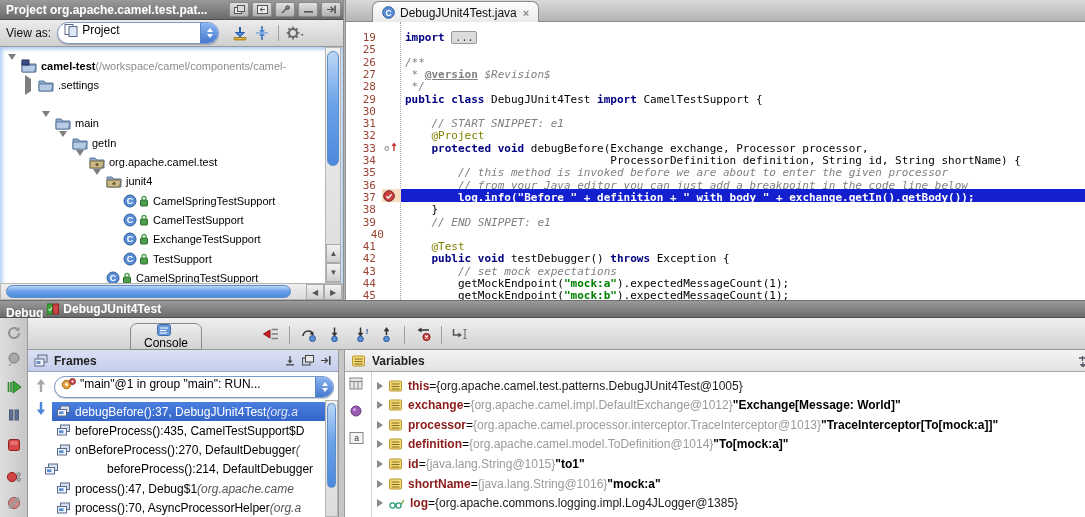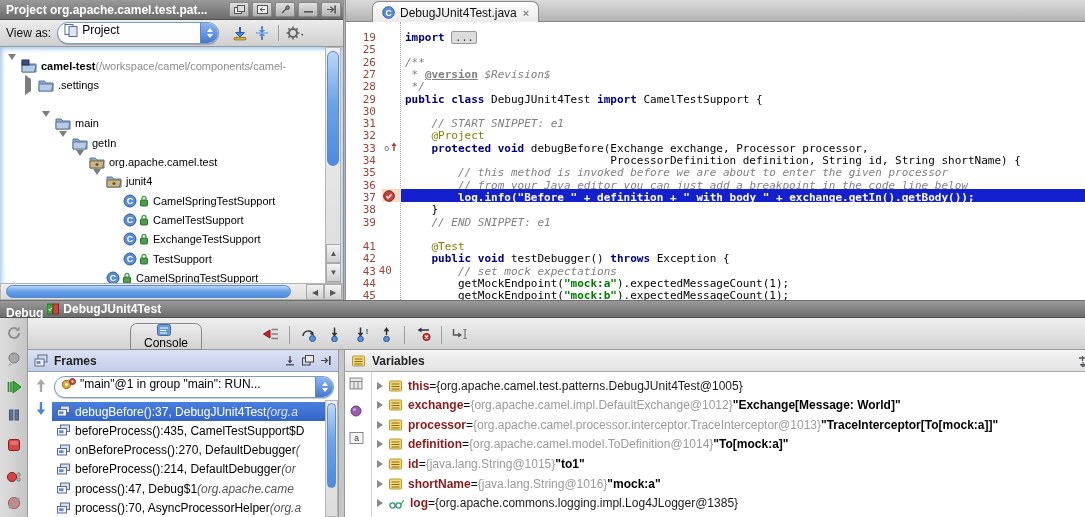--- a/index.html
+++ b/index.html
@@ -363,21 +363,21 @@
           <svg width="12" height="12" viewBox="0 0 12 12" xmlns="http://www.w3.org/2000/svg">
             <circle cx="6" cy="6" r="5.3" fill="#c93f3f" stroke="#7c1f1f"></circle>
             <path d="M3.4 6.2l1.8 1.9 3.4-3.8" stroke="#f2e6e6" stroke-width="1.6" fill="none"></path>
           </svg>
         </span>
         <div class="code" style="position: absolute; left: 59px; top: 168.9px;"><span class="xp">        log.info(</span><span class="xs">"Before "</span><span class="xp"> + definition + </span><span class="xs">" with body "</span><span class="xp"> + exchange.getIn().getBody());</span></div>
         <div class="ln" style="left: 4px; top: 181.2px;">38</div>
         <div class="code" style="position: absolute; left: 59px; top: 181.2px;"><span class="pl">    }</span></div>
         <div class="ln" style="left: 4px; top: 193.5px;">39</div>
         <div class="code" style="position: absolute; left: 59px; top: 193.5px;"><span class="pl">    </span><span class="cmt">// END SNIPPET: e1</span></div>
-        <div class="ln" style="left: 20px; top: 205.8px; margin-top: 36px;">40</div>
+        <div class="ln" style="left: 12px; top: 205.8px;">40</div>
         <div class="code" style="position: absolute; left: 59px; top: 205.8px;"></div>
         <div class="ln" style="left: 4px; top: 218.1px;">41</div>
         <div class="code" style="position: absolute; left: 59px; top: 218.1px;"><span class="pl">    </span><span class="ann">@Test</span></div>
         <div class="ln" style="left: 4px; top: 230.4px;">42</div>
         <div class="code" style="position: absolute; left: 59px; top: 230.4px;"><span class="pl">    </span><span class="kw">public void </span><span class="pl">testDebugger() </span><span class="kw">throws </span><span class="pl">Exception {</span></div>
         <div class="ln" style="left: 4px; top: 242.7px;">43</div>
         <div class="code" style="position: absolute; left: 59px; top: 242.7px;"><span class="pl">        </span><span class="cmt">// set mock expectations</span></div>
         <div class="ln" style="left: 4px; top: 255px;">44</div>
         <div class="code" style="position: absolute; left: 59px; top: 255px;"><span class="pl">        getMockEndpoint(</span><span class="str">"mock:a"</span><span class="pl">).expectedMessageCount(1);</span></div>
         <div class="ln" style="left: 4px; top: 267.3px;">45</div>
@@ -611,21 +611,21 @@
           <span class="icon" style="margin-right: 4px;">
             <svg width="15" height="13" viewBox="0 0 15 13" xmlns="http://www.w3.org/2000/svg">
               <rect x="4.5" y="1" width="9" height="6.5" fill="#d8e0f0" stroke="#5a6a8a"></rect>
               <rect x="1.5" y="4.5" width="9" height="6.5" fill="#f2f5fb" stroke="#5a6a8a"></rect>
               <rect x="3" y="6.3" width="4.5" height="2.8" fill="#5b8dd6"></rect>
             </svg>
           </span>
           <span>onBeforeProcess():270, DefaultDebugger </span>
           <span class="pkg">(</span>
         </div>
-        <div class="frame-row" style="left: 24px; top: 87.9px; width: 286px; padding-left: 4px;">
+        <div class="frame-row" style="left: 12px; top: 87.9px; width: 286px; padding-left: 4px; gap: 44px;">
           <span class="icon" style="margin-right: 4px;">
             <svg width="15" height="13" viewBox="0 0 15 13" xmlns="http://www.w3.org/2000/svg">
               <rect x="4.5" y="1" width="9" height="6.5" fill="#d8e0f0" stroke="#5a6a8a"></rect>
               <rect x="1.5" y="4.5" width="9" height="6.5" fill="#f2f5fb" stroke="#5a6a8a"></rect>
               <rect x="3" y="6.3" width="4.5" height="2.8" fill="#5b8dd6"></rect>
             </svg>
           </span>
           <span>beforeProcess():214, DefaultDebugger </span>
           <span class="pkg">(or</span>
         </div>

